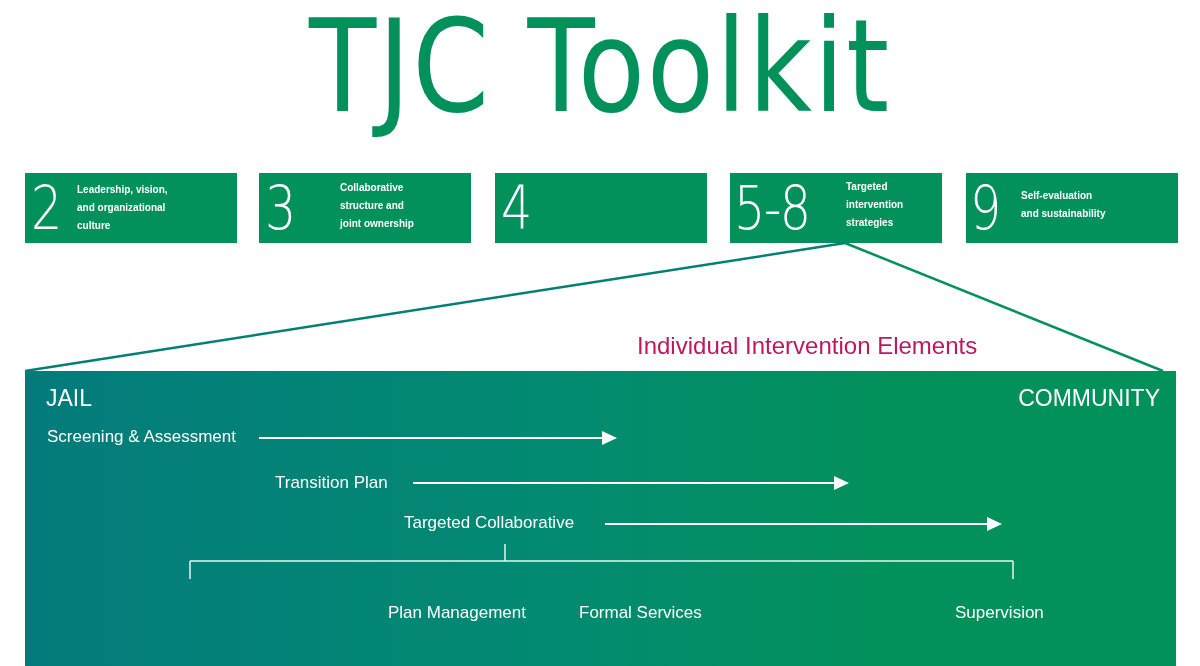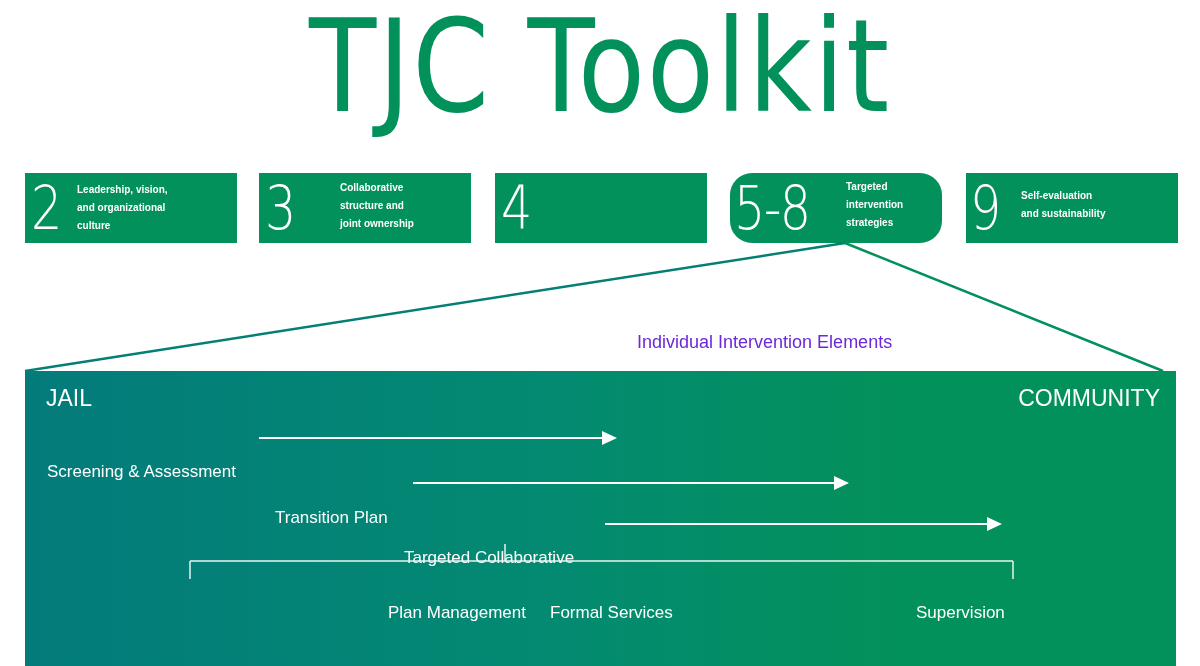--- a/index.html
+++ b/index.html
@@ -24,32 +24,32 @@
     -webkit-text-stroke: 0px; font-weight: lighter;
   }
   .step-label {
     position: absolute; font-size: 10px; font-weight: bold; line-height: 18px;
     white-space: pre-line;
   }
 
   svg.lines { position: absolute; left: 0; top: 0; }
 
   .subtitle {
-    position: absolute; left: 637px; top: 332px; font-size: 18px; color: #6d28d9;
+    position: absolute; left: 637px; top: 332px; font-size: 24px; color: #be185d;
     white-space: nowrap;
   }
 
   .panel {
     position: absolute; left: 25px; top: 371px; width: 1151px; height: 321px;
     background: linear-gradient(90deg, #037b7b 0%, #038a72 45%, #03915b 75%, #03915b 100%);
     text-decoration: underline;
   }
   .panel-text { position: absolute; color: #ffffff; white-space: nowrap; }
   .end-label { font-size: 23px; top: 14px; }
-  .row-label { font-size: 17px; margin-top: 35px; }
+  .row-label { font-size: 17px; }
   .service { font-size: 17px; top: 232px; }
 </style>
 </head>
 <body>
 
 <div class="title">TJC Toolkit</div>
 
 <div class="step-box" style="left:25px;">
   <span class="step-num" style="margin-left:6px;">2</span>
   <span class="step-label" style="left:52px; top:8px;">Leadership, vision,
@@ -58,21 +58,21 @@
 </div>
 <div class="step-box" style="left:259px;">
   <span class="step-num" style="margin-left:6px;">3</span>
   <span class="step-label" style="left:69px; top:6px;margin-left:12px;">Collaborative
 structure and
 joint ownership</span>
 </div>
 <div class="step-box" style="left:495px;">
   <span class="step-num" style="margin-left:6px;">4</span>
 </div>
-<div class="step-box" style="left:730px;border-radius:22px;">
+<div class="step-box" style="left:730px;">
   <span class="step-num" style="margin-left:4px;">5-8</span>
   <span class="step-label" style="left:116px; top:5px;">Targeted
 intervention
 strategies</span>
 </div>
 <div class="step-box" style="left:966px;">
   <span class="step-num" style="margin-left:4px;">9</span>
   <span class="step-label" style="left:55px; top:14px;">Self-evaluation
 and sustainability</span>
 </div>
@@ -107,15 +107,15 @@
     </g>
     <g>
       <line x1="480" y1="173" x2="480" y2="190" stroke="#e8f4f2" stroke-width="1.5"></line>
       <line x1="165" y1="190" x2="988" y2="190" stroke="#e8f4f2" stroke-width="1.5"></line>
       <line x1="165" y1="190" x2="165" y2="208" stroke="#e8f4f2" stroke-width="1.5"></line>
       <line x1="988" y1="190" x2="988" y2="208" stroke="#e8f4f2" stroke-width="1.5"></line>
     </g>
   </svg>
 
   <span class="panel-text service" style="left:363px;">Plan Management</span>
-  <span class="panel-text service" style="left:525px;">Formal Services</span>
-  <span class="panel-text service" style="left:891px;">Supervision</span>
+  <span class="panel-text service" style="left:554px;">Formal Services</span>
+  <span class="panel-text service" style="left:930px;">Supervision</span>
 </div>
 
 </body></html>

